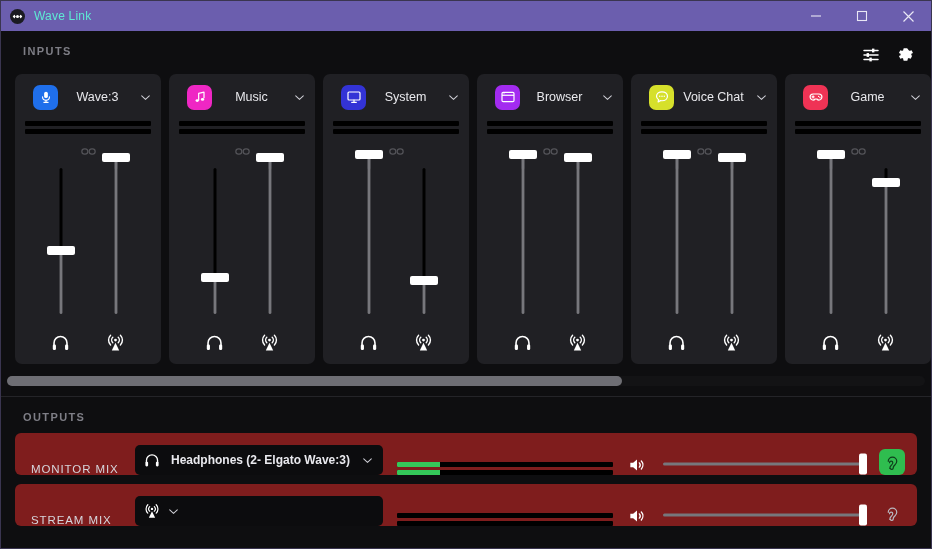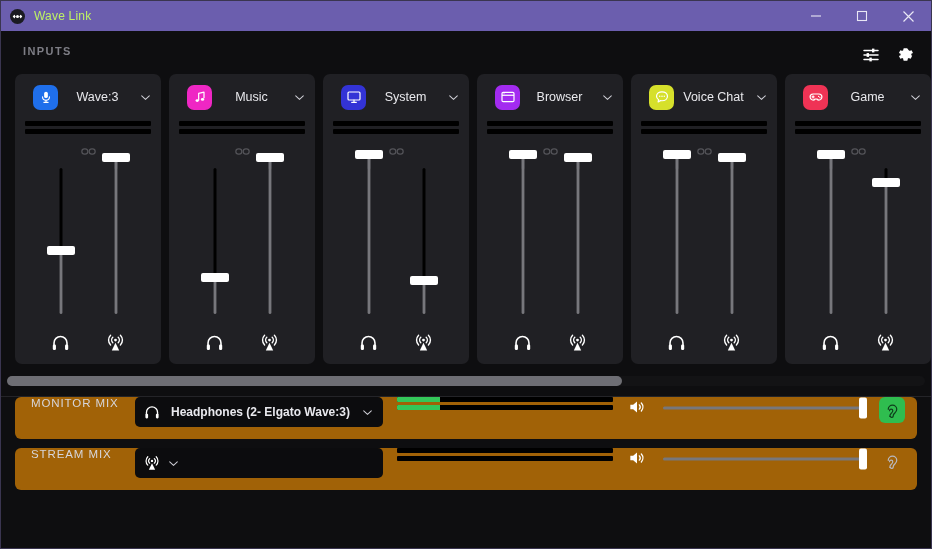--- a/index.html
+++ b/index.html
@@ -25,21 +25,21 @@
     position: relative;
   }
   .tb-logo {
     width: 15px; height: 15px; border-radius: 50%;
     background: #1b1b22;
     display: flex; align-items: center; justify-content: center;
     flex: 0 0 15px;
   }
   .tb-logo svg { display:block; }
   .tb-title {
-    color: #bef264; font-size: 12px; margin-left: 9px;
+    color: #5eead4; font-size: 12px; margin-left: 9px;
     letter-spacing: .2px; white-space: nowrap;
   }
   .tb-controls {
     position: absolute; right: 0; top: 0; height: 30px;
     display: flex; align-items: stretch;
   }
   .tb-btn {
     width: 46px; display: flex; align-items: center; justify-content: center;
     color: #e9e7f5;
   }
@@ -141,22 +141,22 @@
   .scrollbar > i {
     position: absolute; left: 0; top: 0; bottom: 0;
     background: #6e6e74; border-radius: 5px;
   }
 
   .divider { height: 1px; background: #242428; margin-top: 10px; }
 
   
   .outputs { padding: 0 14px 12px 14px; }
   .out-row {
-    height: 42px; background: #a16207; border-radius: 6px;
-    display: flex; align-items: flex-start;
+    height: 42px; background: #7f1d1d; border-radius: 6px;
+    display: flex; align-items: flex-end;
     padding: 0 12px 0 16px;
     margin-bottom: 9px;
   }
   .out-label {
     color: #d6d6dc; font-size: 11.5px; letter-spacing: .9px;
     width: 104px; flex: 0 0 104px;
   }
   .out-select {
     width: 248px; flex: 0 0 248px; height: 30px;
     background: #0c0c0e; border-radius: 5px;
@@ -619,20 +619,23 @@
     </div>
 
     <div class="scroll-zone">
       <div class="scrollbar">
         <i id="scrollthumb" style="width: 67%;"></i>
       </div>
     </div>
 
     <div class="divider"></div>
 
+    <div class="section-head">
+      <div class="section-label">OUTPUTS</div>
+    </div>
 
     <div class="outputs" id="outputs">
         <div class="out-row">
     <div class="out-label">MONITOR MIX</div>
     <div class="out-select">
       <div class="sic">
               <svg width="18" height="18" viewBox="0 0 24 24">
                 <path d="M4.6 15.3v-2.8a7.4 7.4 0 0 1 14.8 0v2.8" fill="none" stroke="#ffffff" stroke-width="1.8" stroke-linecap="round"></path>
                 <rect x="3.2" y="14.3" width="3.6" height="6.2" rx="1.5" fill="#ffffff"></rect>
                 <rect x="17.2" y="14.3" width="3.6" height="6.2" rx="1.5" fill="#ffffff"></rect>

